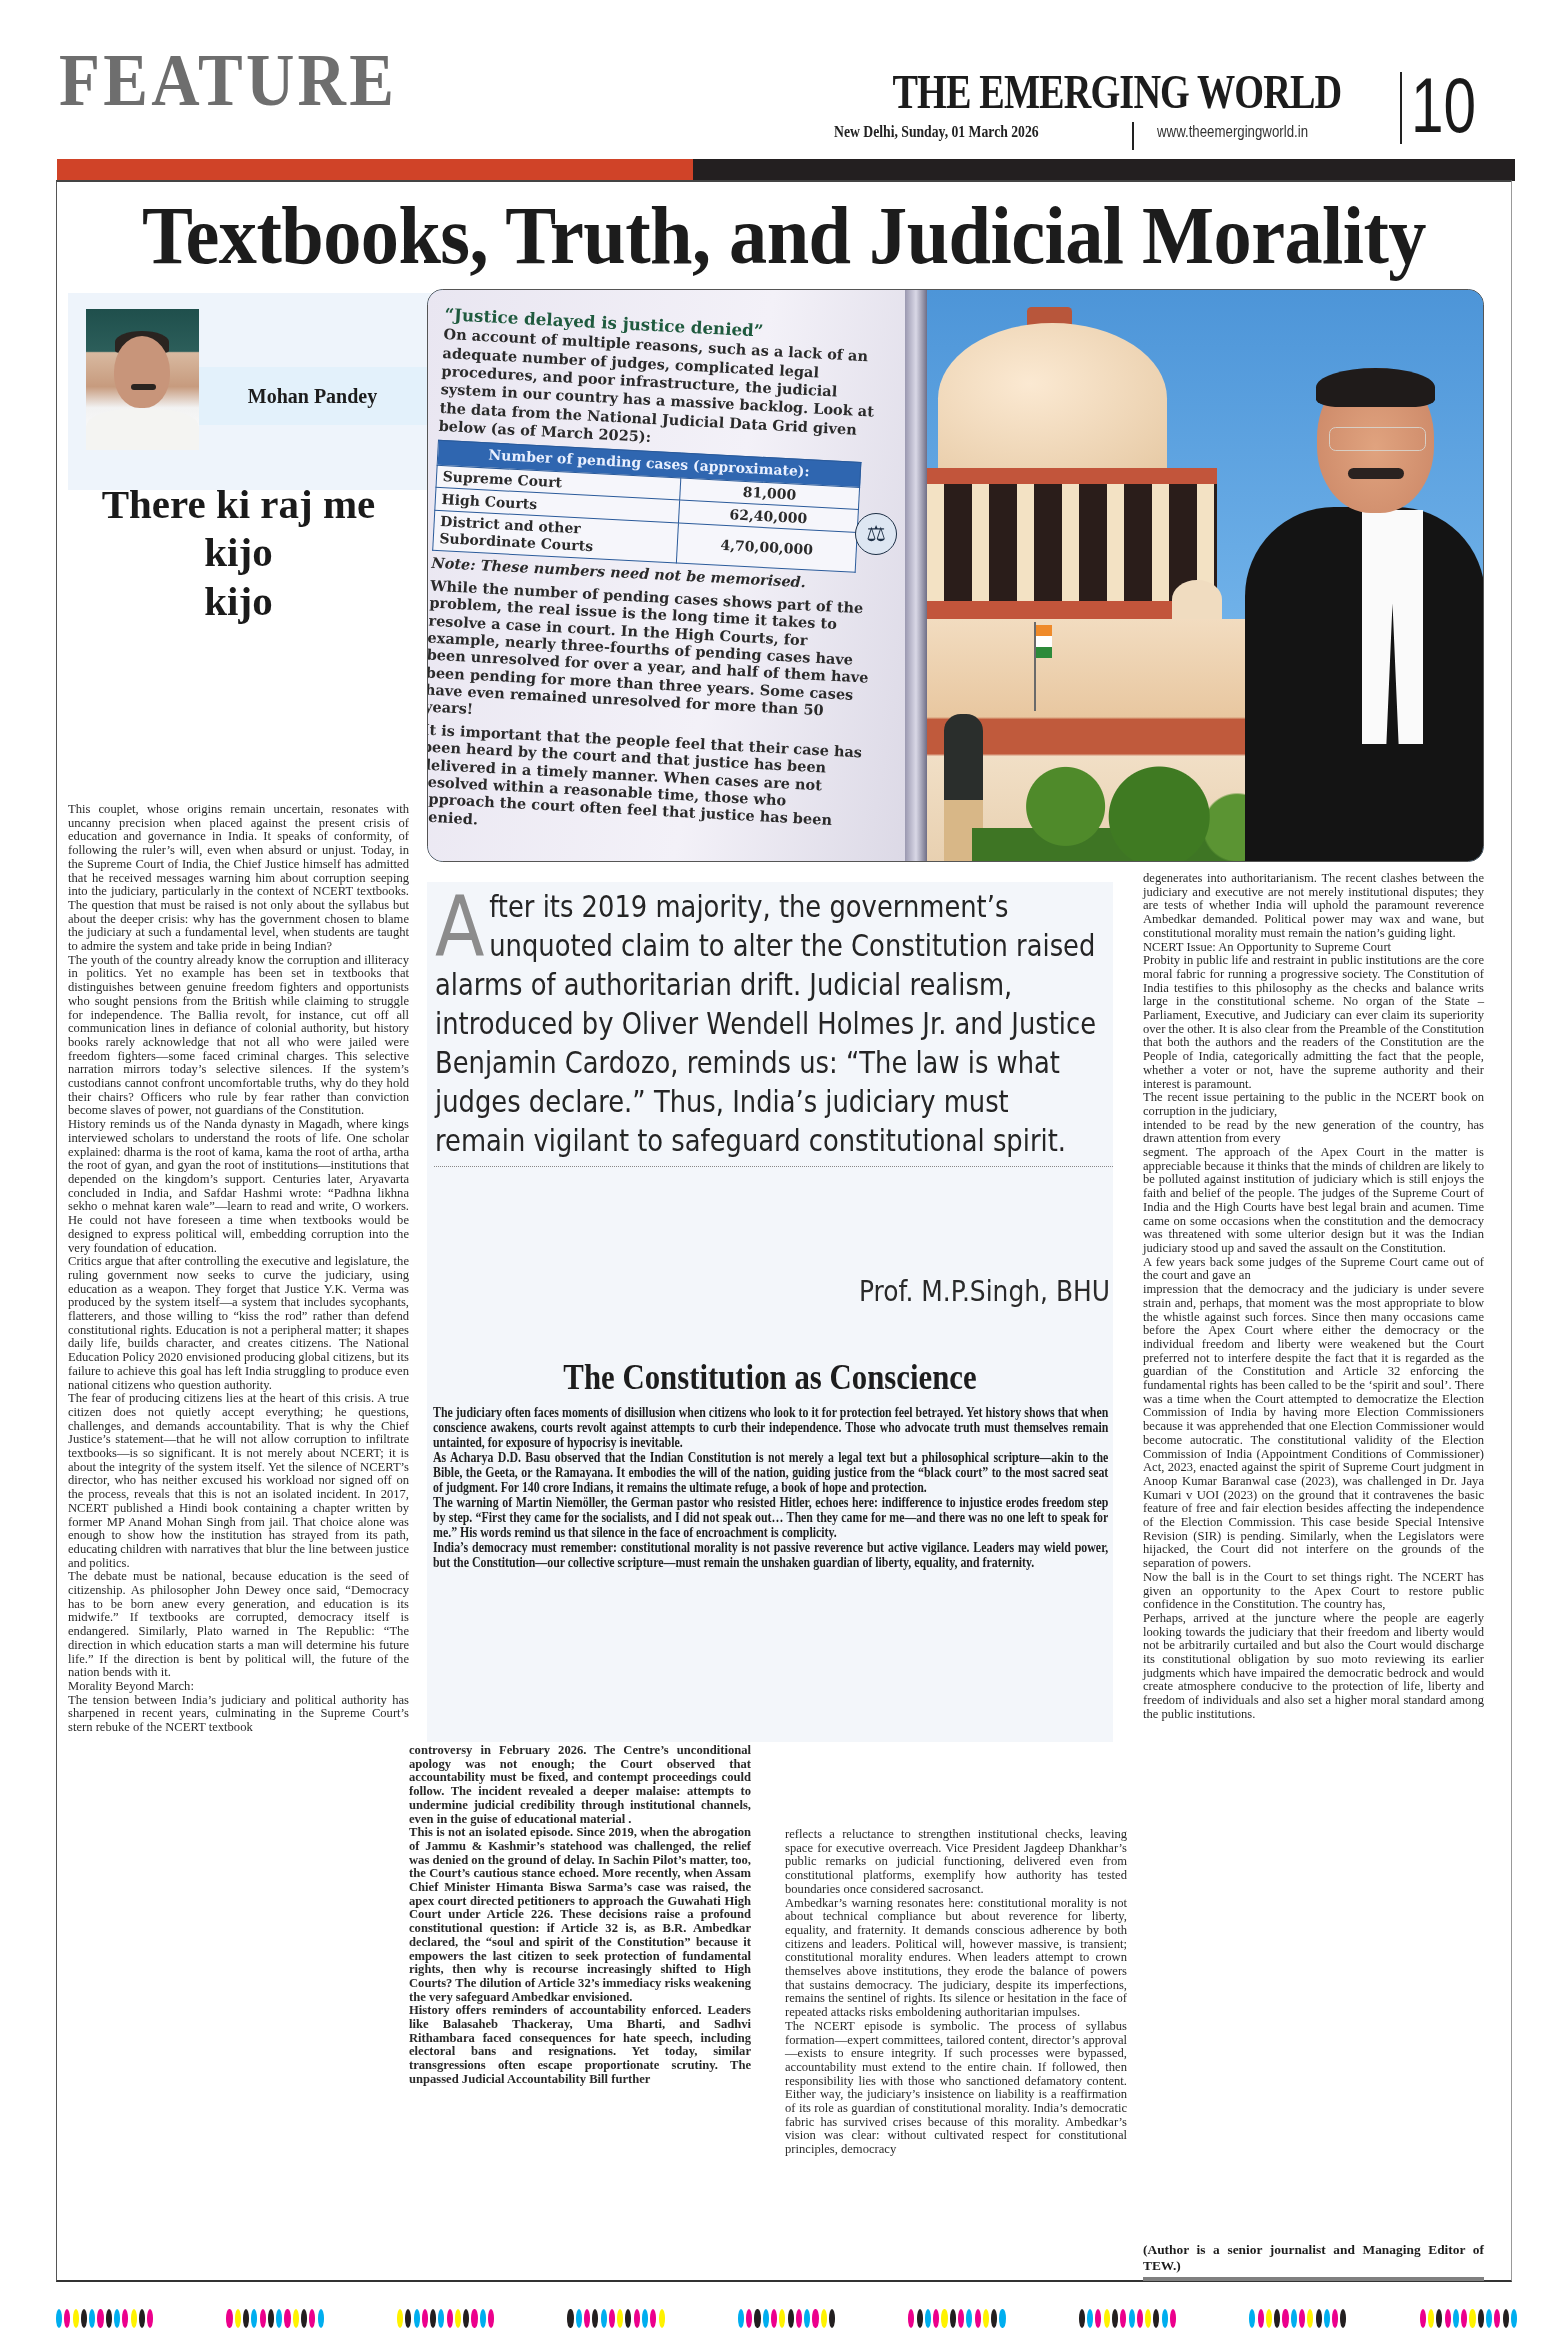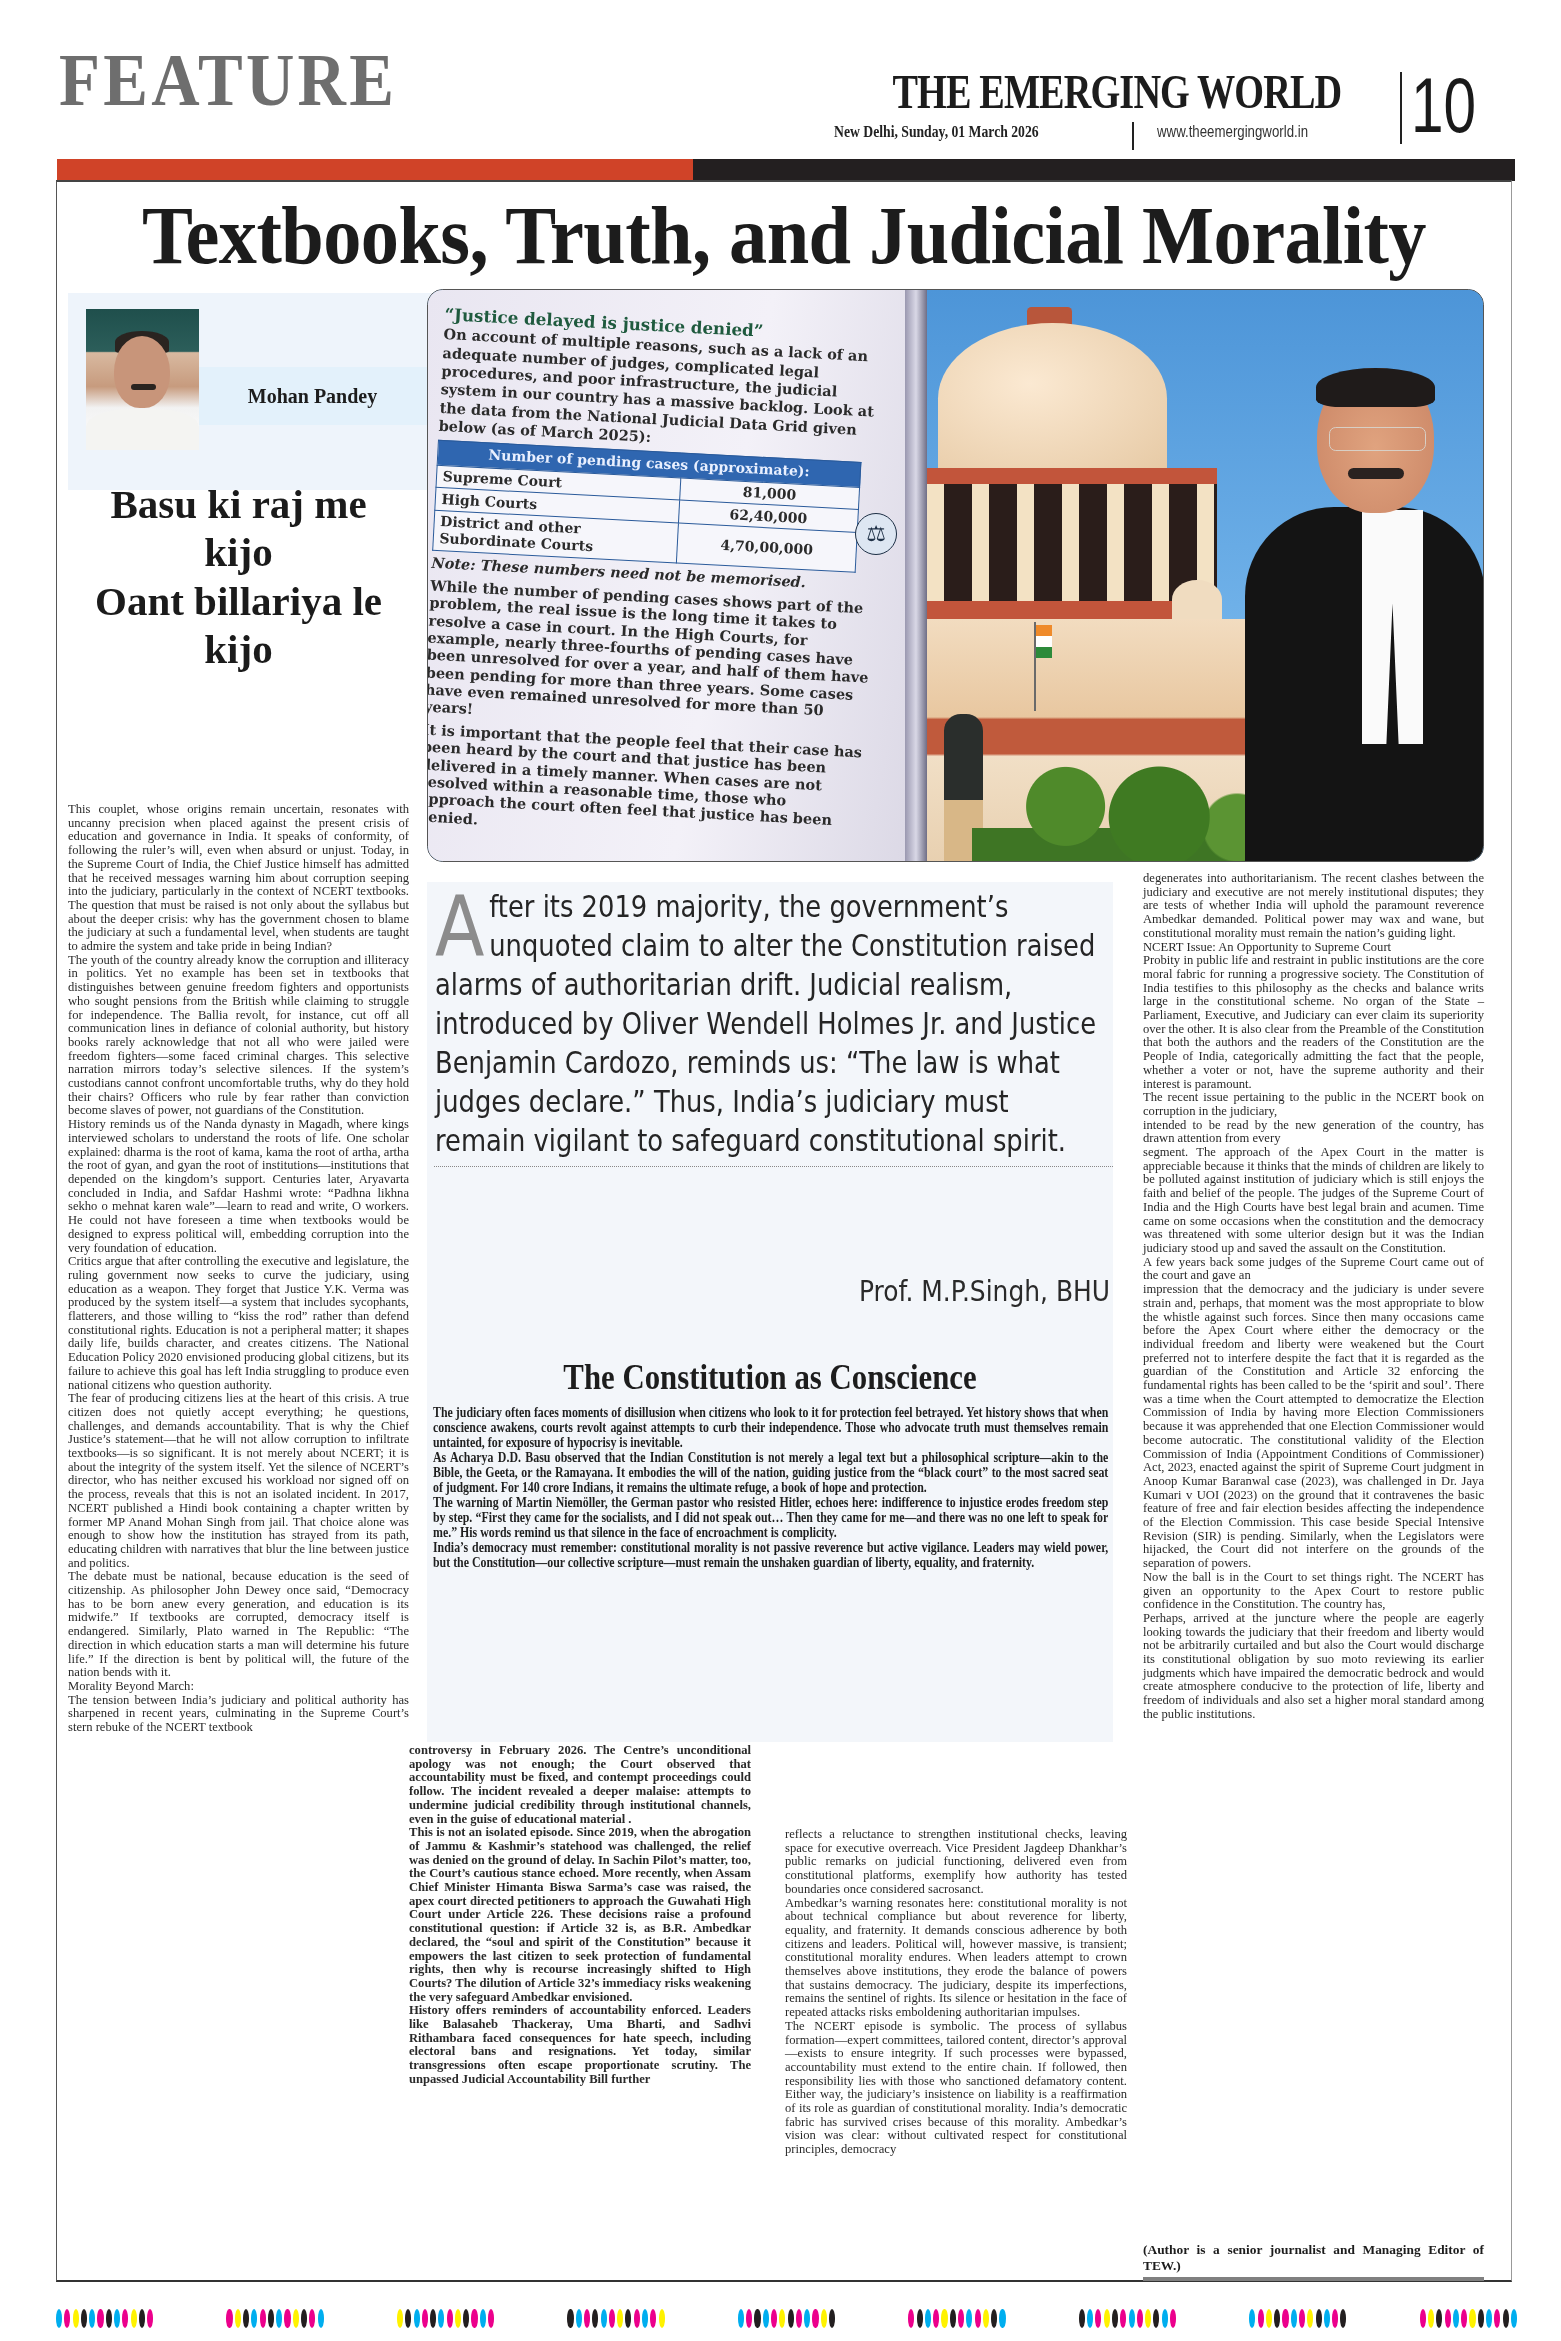--- a/index.html
+++ b/index.html
@@ -117,23 +117,22 @@
 <div class="abs" id="author-band"></div>
 <div class="abs" id="author-photo">
   <div class="hair"></div>
   <div class="face"></div>
   <div class="mous"></div>
   <div class="shirt"></div>
 </div>
 <div class="abs" id="author-name">Mohan Pandey</div>
 
 <div class="abs" id="couplet">
-  <div>Basu ki raj me</div>
+  <div>There ki raj me</div>
   <div>kijo</div>
-  <div>Oant billariya le</div>
   <div>kijo</div>
 </div>
 
 <div class="abs col" id="col-left">
   <p>This couplet, whose origins remain uncertain, resonates with uncanny precision when placed against the present crisis of education and governance in India. It speaks of conformity, of following the ruler’s will, even when absurd or unjust. Today, in the Supreme Court of India, the Chief Justice himself has admitted that he received messages warning him about corruption seeping into the judiciary, particularly in the context of NCERT textbooks. The question that must be raised is not only about the syllabus but about the deeper crisis: why has the government chosen to blame the judiciary at such a fundamental level, when students are taught to admire the system and take pride in being Indian?</p>
   <p>The youth of the country already know the corruption and illiteracy in politics. Yet no example has been set in textbooks that distinguishes between genuine freedom fighters and opportunists who sought pensions from the British while claiming to struggle for independence. The Ballia revolt, for instance, cut off all communication lines in defiance of colonial authority, but history books rarely acknowledge that not all who were jailed were freedom fighters—some faced criminal charges. This selective narration mirrors today’s selective silences. If the system’s custodians cannot confront uncomfortable truths, why do they hold their chairs? Officers who rule by fear rather than conviction become slaves of power, not guardians of the Constitution.</p>
   <p>History reminds us of the Nanda dynasty in Magadh, where kings interviewed scholars to understand the roots of life. One scholar explained: dharma is the root of kama, kama the root of artha, artha the root of gyan, and gyan the root of institutions—institutions that depended on the kingdom’s support. Centuries later, Aryavarta concluded in India, and Safdar Hashmi wrote: “Padhna likhna sekho o mehnat karen wale”—learn to read and write, O workers. He could not have foreseen a time when textbooks would be designed to express political will, embedding corruption into the very foundation of education.</p>
   <p>Critics argue that after controlling the executive and legislature, the ruling government now seeks to curve the judiciary, using education as a weapon. They forget that Justice Y.K. Verma was produced by the system itself—a system that includes sycophants, flatterers, and those willing to “kiss the rod” rather than defend constitutional rights. Education is not a peripheral matter; it shapes daily life, builds character, and creates citizens. The National Education Policy 2020 envisioned producing global citizens, but its failure to achieve this goal has left India struggling to produce even national citizens who question authority.</p>
   <p>The fear of producing citizens lies at the heart of this crisis. A true citizen does not quietly accept everything; he questions, challenges, and demands accountability. That is why the Chief Justice’s statement—that he will not allow corruption to infiltrate textbooks—is so significant. It is not merely about NCERT; it is about the integrity of the system itself. Yet the silence of NCERT’s director, who has neither excused his workload nor signed off on the process, reveals that this is not an isolated incident. In 2017, NCERT published a Hindi book containing a chapter written by former MP Anand Mohan Singh from jail. That choice alone was enough to show how the institution has strayed from its path, educating children with narratives that blur the line between justice and politics.</p>
   <p>The debate must be national, because education is the seed of citizenship. As philosopher John Dewey once said, “Democracy has to be born anew every generation, and education is its midwife.” If textbooks are corrupted, democracy itself is endangered. Similarly, Plato warned in The Republic: “The direction in which education starts a man will determine his future life.” If the direction is bent by political will, the future of the nation bends with it.</p>

